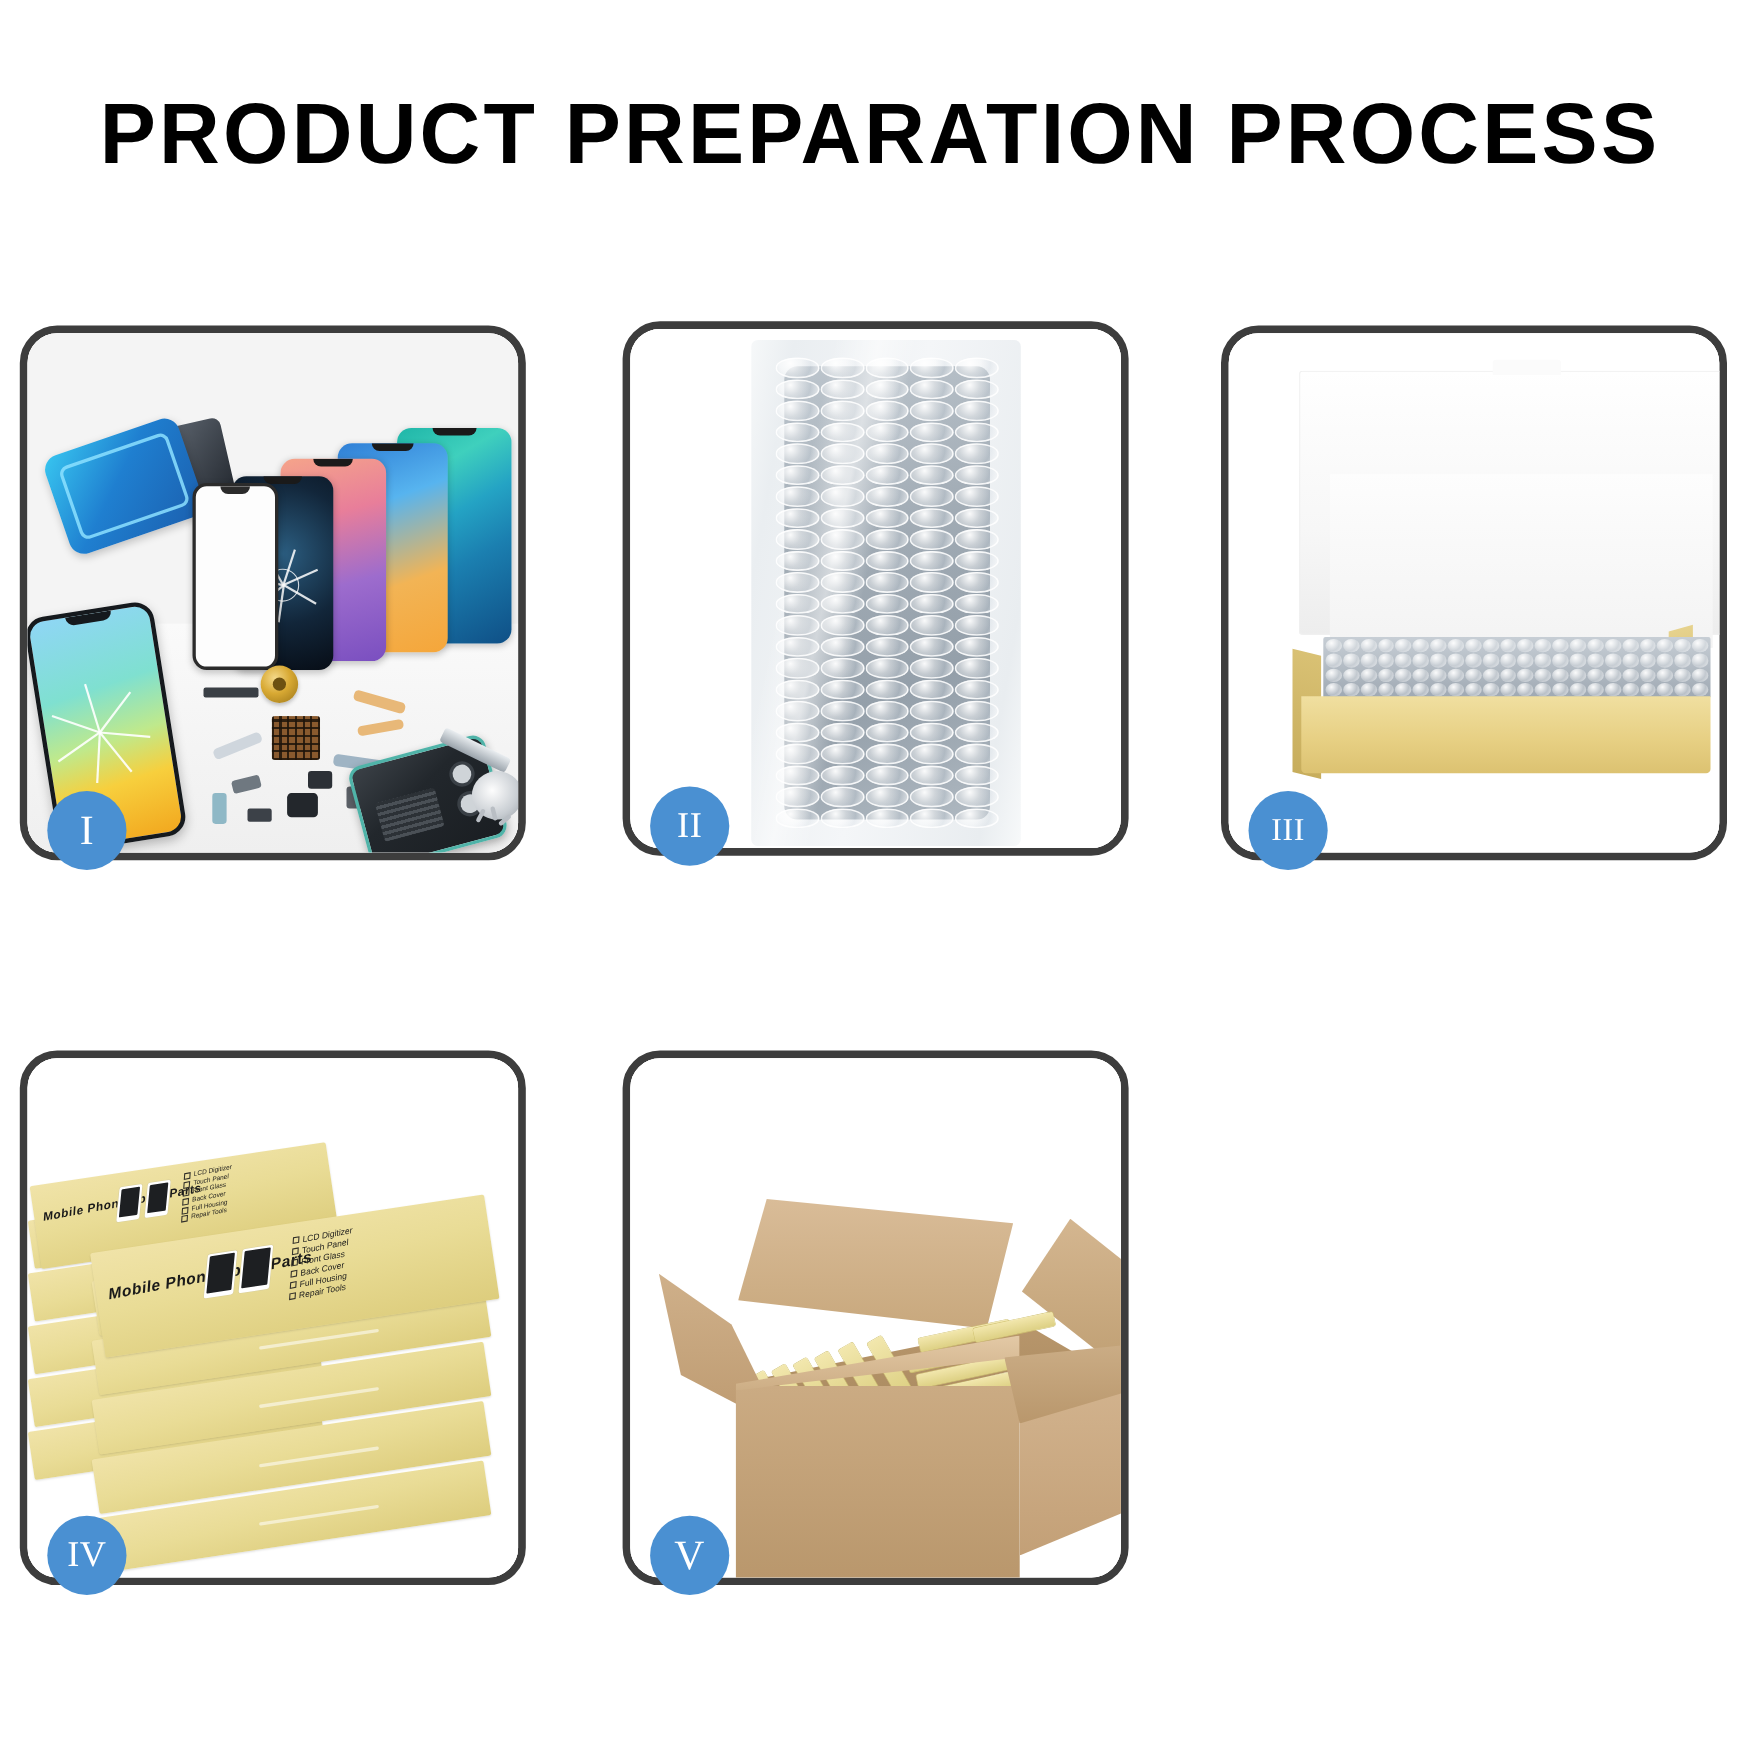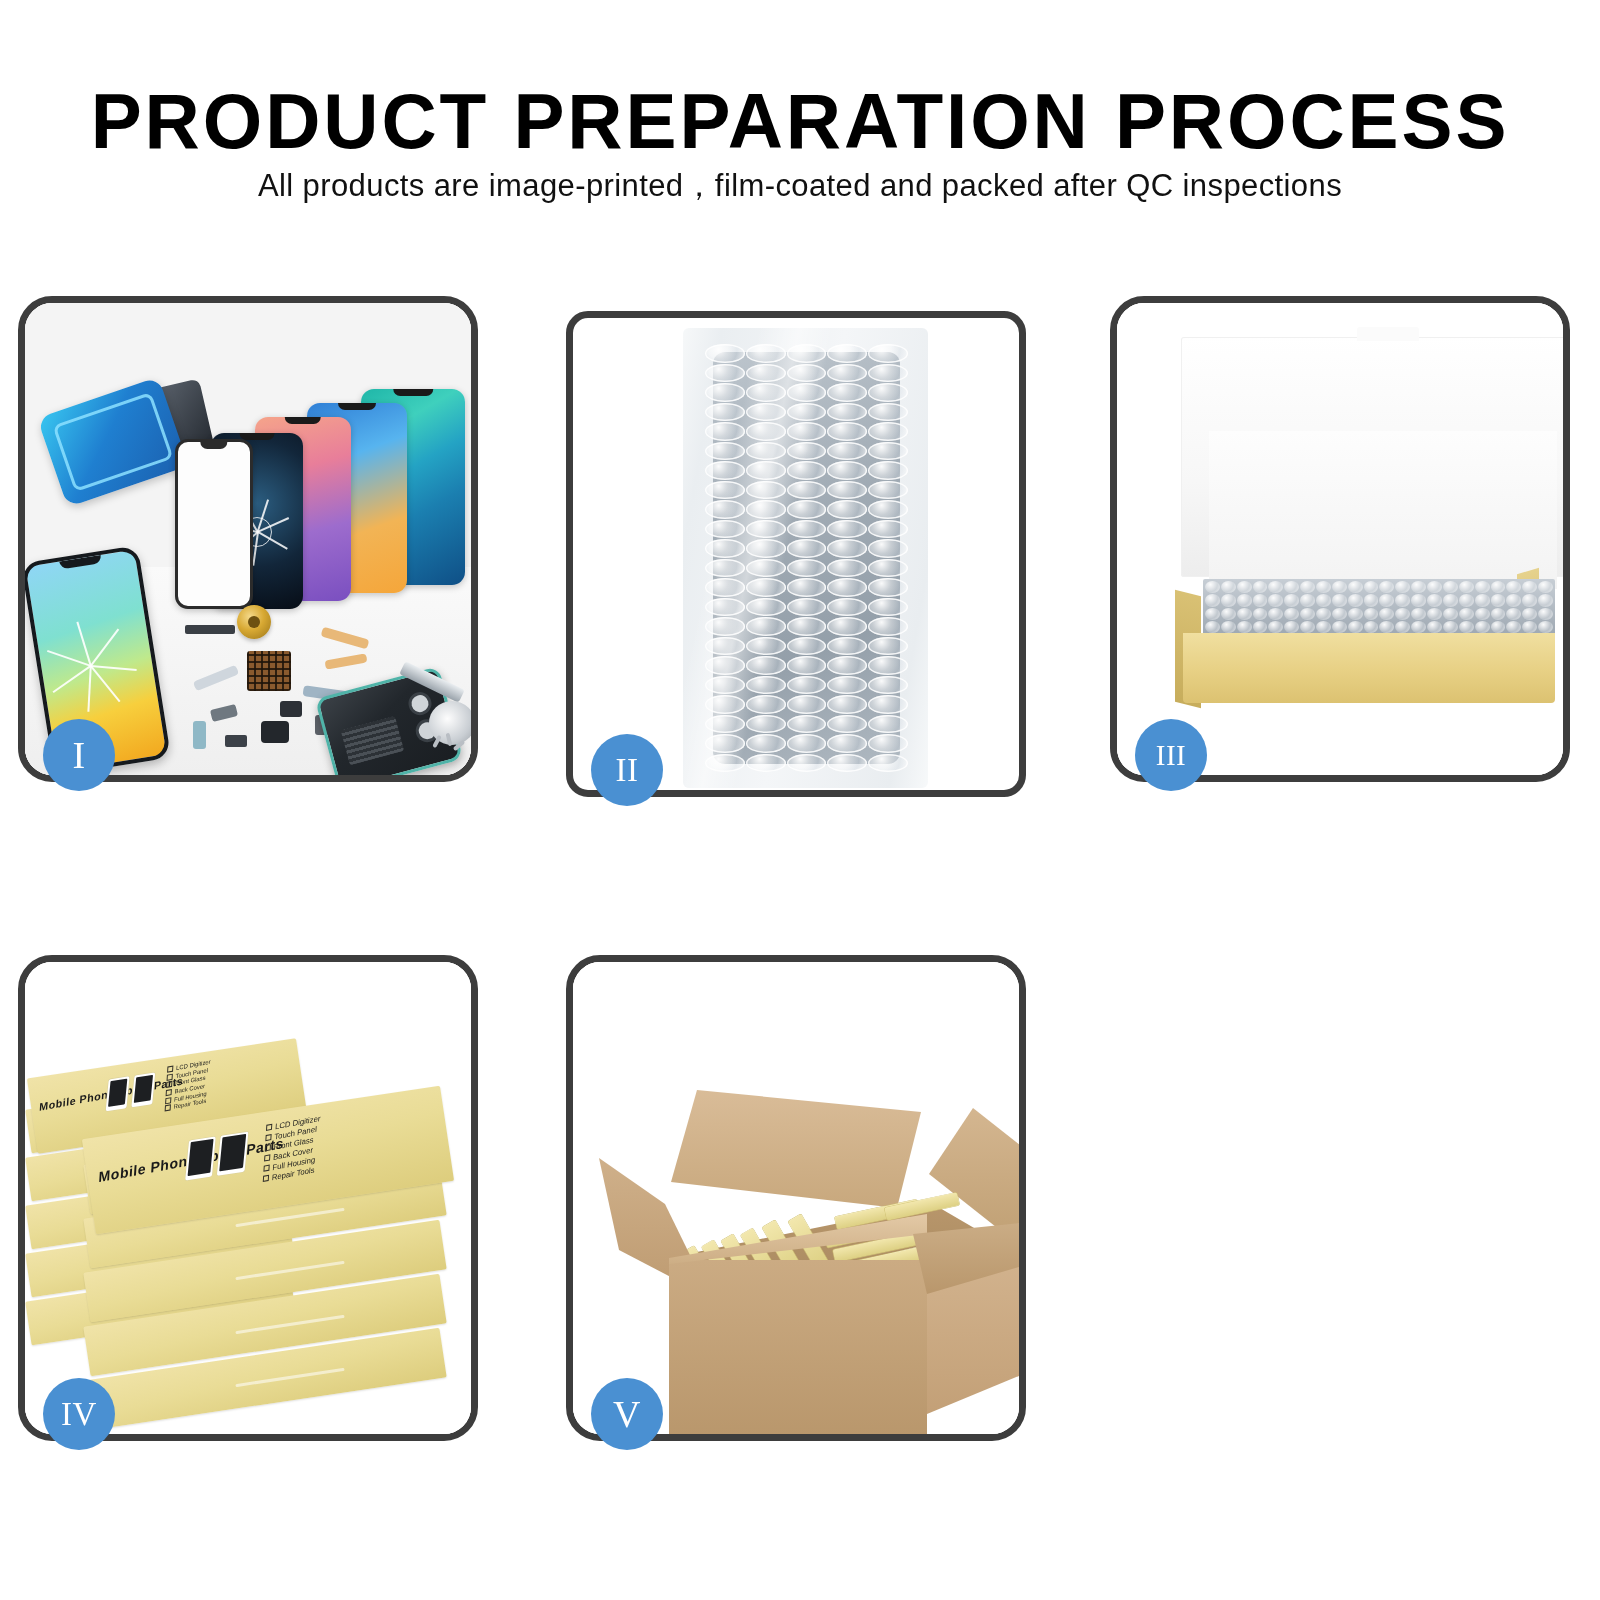--- a/index.html
+++ b/index.html
@@ -40,21 +40,21 @@
     overflow: visible;
   }
   .panel .inner {
     position: absolute; inset: 0;
     border-radius: 27px;
     overflow: hidden;
     background: #fff;
   }
 
   .p1 { left: 18px;   top: 296px; }
-  .p2 { left: 566px;  top: 311px; border-radius: 22px; }
+  .p2 { left: 566px;  top: 292px; }
   .p3 { left: 1110px; top: 296px; }
   .p4 { left: 18px;   top: 955px; }
   .p5 { left: 566px;  top: 955px; }
   .p6 { left: 1110px; top: 955px; }
 
   
   .badge {
     position: absolute;
     left: 18px; bottom: -16px;
     width: 72px; height: 72px;
@@ -397,21 +397,20 @@
     border-radius: 12px;
   }
 </style>
 </head>
 <body>
 
 <div class="page">
 
   <div class="header">
     <div class="title">PRODUCT PREPARATION PROCESS</div>
-    <div class="subtitle">All products are image-printed，film-coated and packed after QC inspections</div>
   </div>
 
   <div class="grid">
 
     <div class="panel p1">
       <div class="inner">
         <div class="scene1">
           <div class="floor"></div>
 
           <div class="adhesive">

